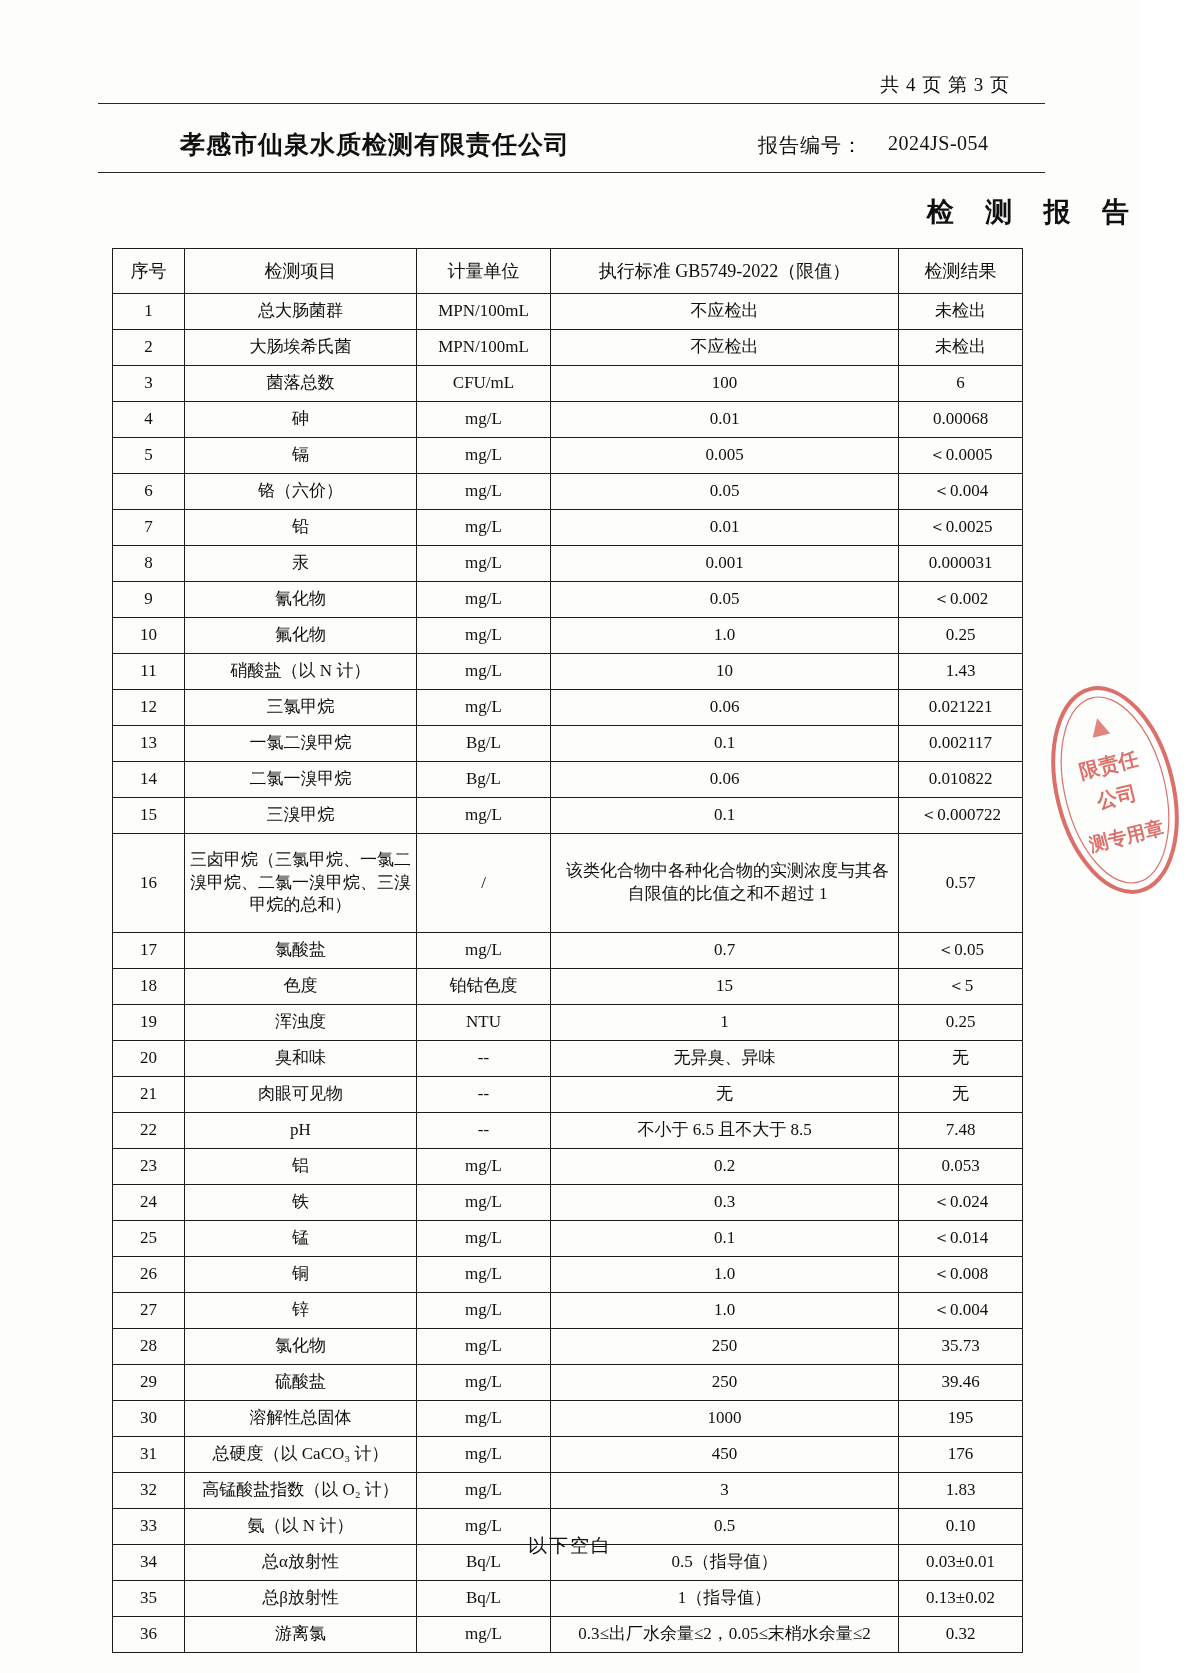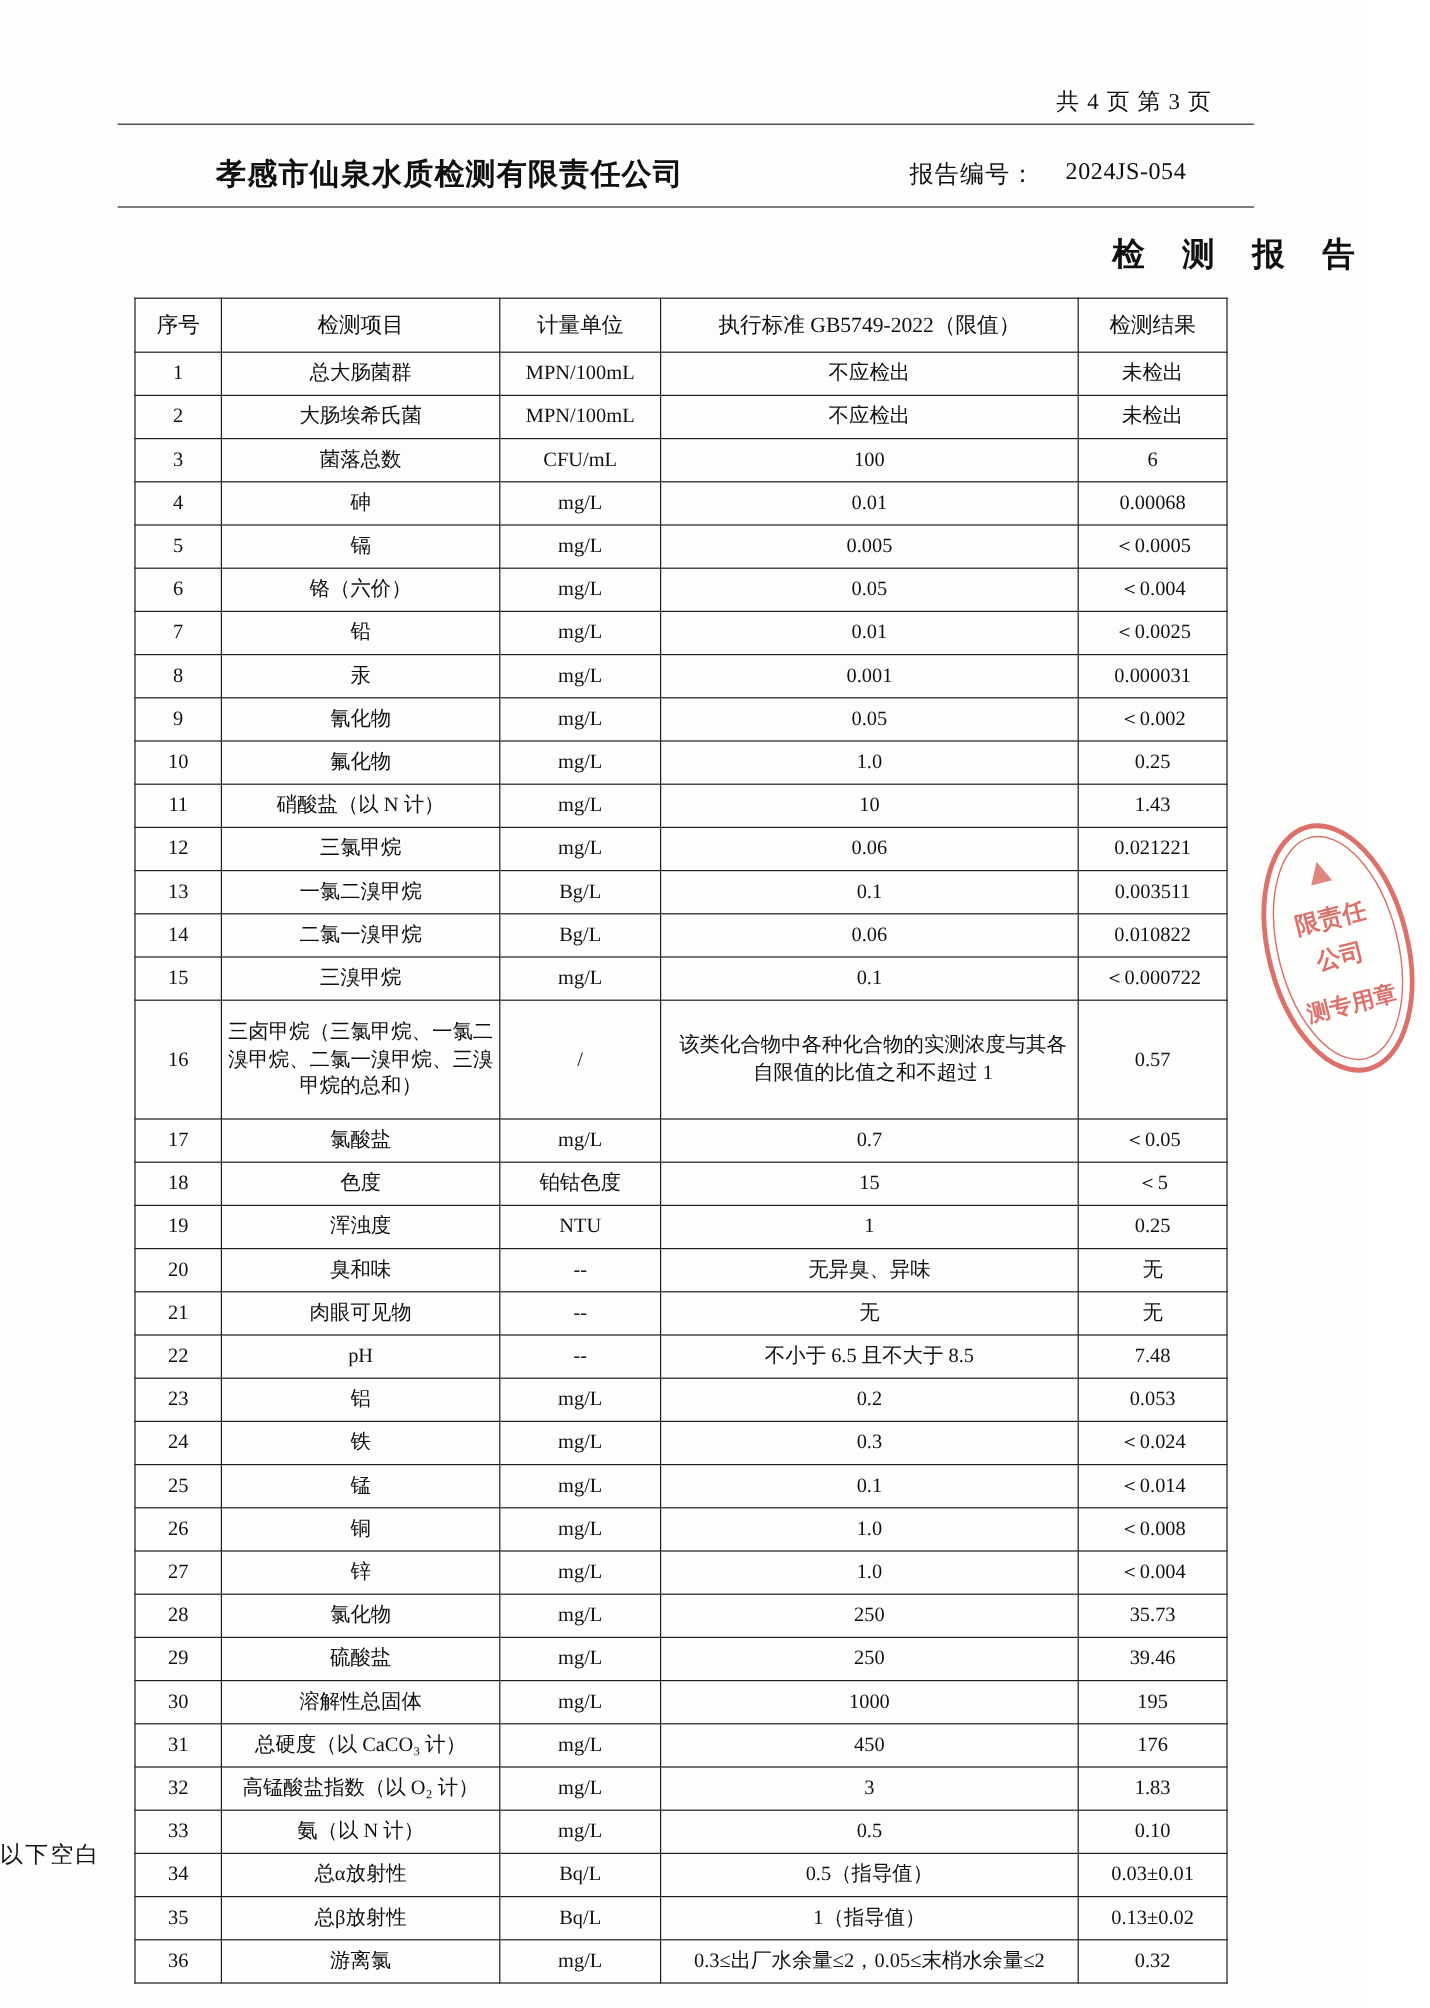--- a/index.html
+++ b/index.html
@@ -134,20 +134,21 @@
     padding-left: 8px;
   }
   td.small {
     font-size: 15.5px;
   }
   .footer-note {
     position: absolute;
     left: 0;
     right: 0;
     top: 1533px;
+    text-align: center;
     font-size: 19px;
     letter-spacing: 2px;
   }
   .stamp {
     position: absolute;
     left: 1044px;
     top: 676px;
     width: 142px;
     height: 228px;
     pointer-events: none;
@@ -273,21 +274,21 @@
           <td class="item-cell">三氯甲烷</td>
           <td>mg/L</td>
           <td class="">0.06</td>
           <td>0.021221</td>
         </tr>
         <tr>
           <td>13</td>
           <td class="item-cell">一氯二溴甲烷</td>
           <td>Bg/L</td>
           <td class="">0.1</td>
-          <td>0.003511</td>
+          <td>0.002117</td>
         </tr>
         <tr>
           <td>14</td>
           <td class="item-cell">二氯一溴甲烷</td>
           <td>Bg/L</td>
           <td class="">0.06</td>
           <td>0.010822</td>
         </tr>
         <tr>
           <td>15</td>

